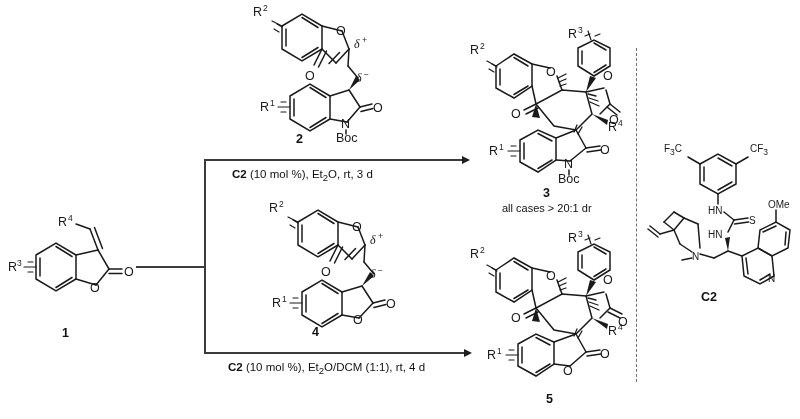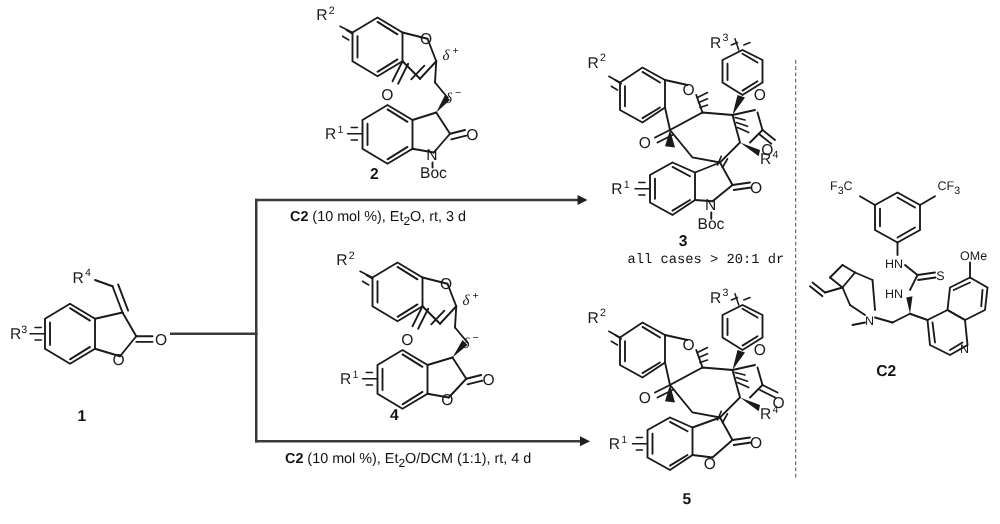--- a/index.html
+++ b/index.html
@@ -66,21 +66,21 @@
   .cond-label {
     position: absolute;
     font-family: "Liberation Sans", sans-serif;
     font-size: 11.5px;
     color: #111111;
     white-space: nowrap;
   }
   .cond-label b { font-weight: bold; }
   .note-label {
     position: absolute;
-    font-family: Liberation Mono, monospace;
+    font-family: Liberation Sans, sans-serif;
     font-size: 11px;
     color: #111111;
     white-space: nowrap;
   }
   .arrow-line {
     position: absolute;
     background: #3b3b3b;
     height: 1.6px;
   }
   .trunk-line {

